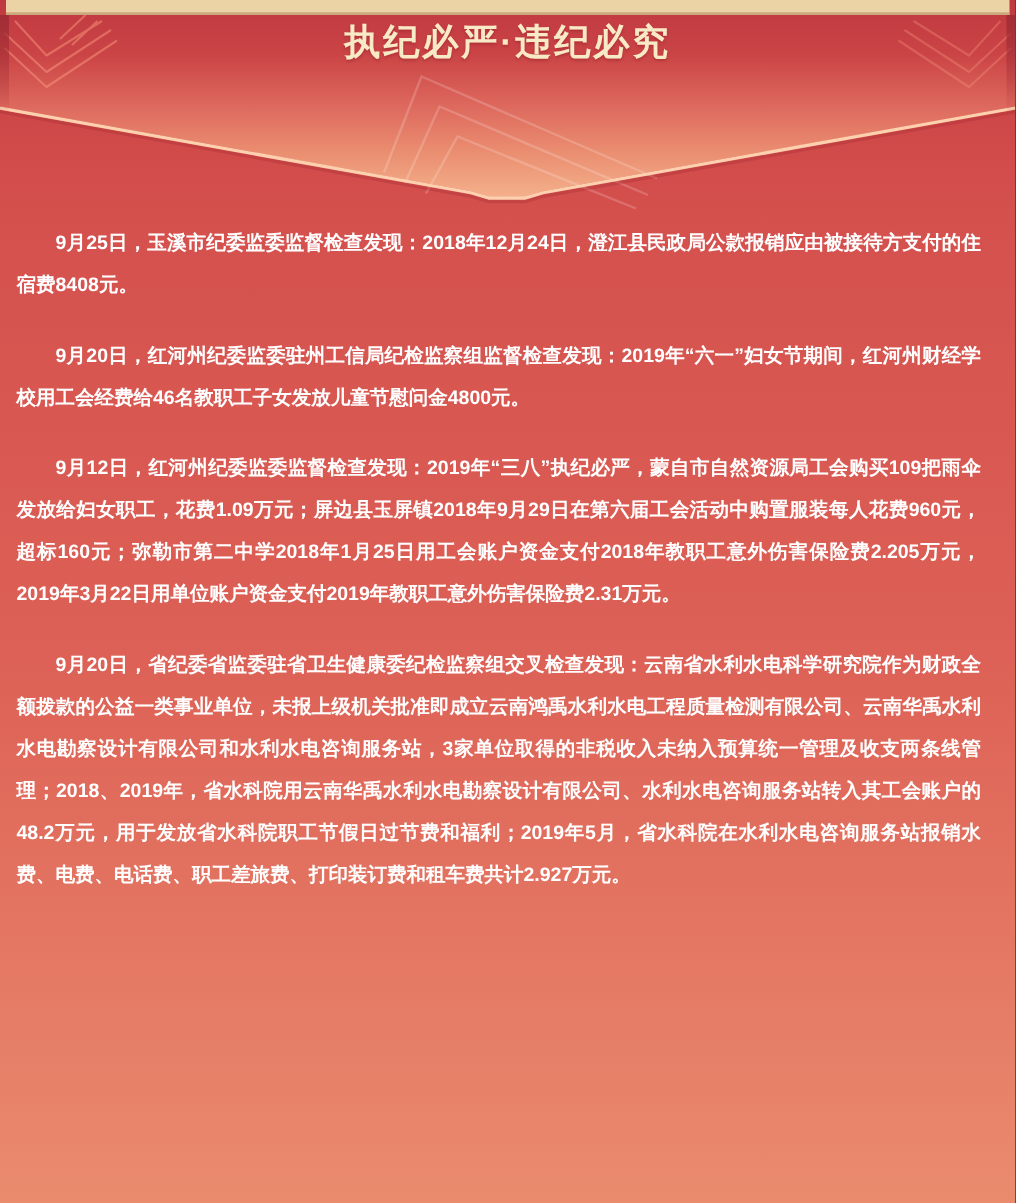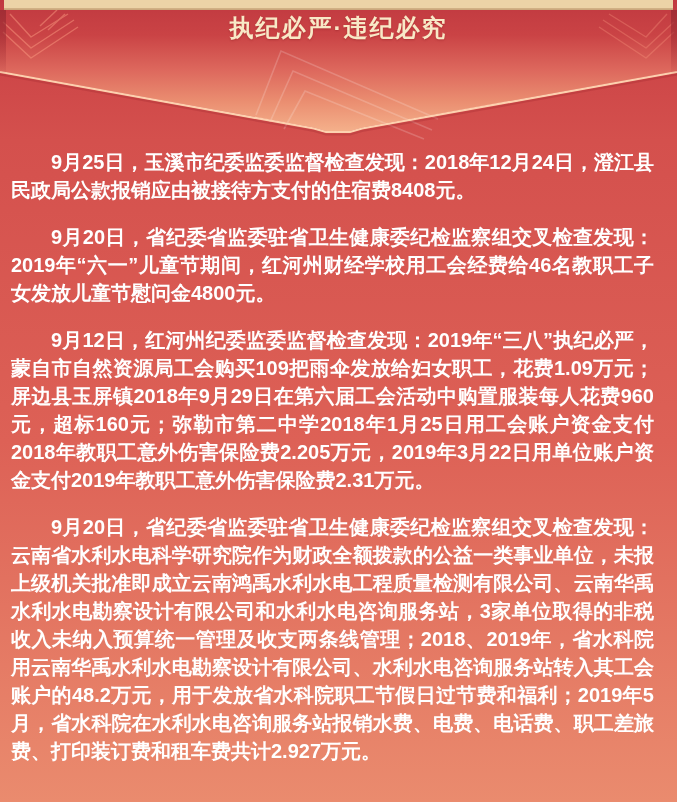--- a/index.html
+++ b/index.html
@@ -19,21 +19,21 @@
     font-size:24px;font-weight:700;letter-spacing:2px;
     color:#f8e9c7;
     text-shadow:0 1px 2px rgba(130,20,25,0.35);
   }
   .content{
     position:absolute;top:135px;left:0;right:0;
     padding:13px 11px 0 11px;
   }
   .content p{
     margin:0 12px 19px 0;
-    font-size:20px;line-height:28px;font-weight:700;
+    font-size:13px;line-height:28px;font-weight:700;
     color:#ffffff;
     text-indent:2em;
     text-align:justify;
   }
 </style>
 </head>
 <body>
 
 <div class="page">
 
@@ -82,18 +82,18 @@
 
       <rect x="4" y="0" width="669" height="10" fill="#ecd3a6"></rect>
       <rect x="4" y="8.2" width="669" height="1.8" fill="#c39d72" opacity="0.8"></rect>
     </svg>
 
     <h1 class="banner-title">执纪必严·违纪必究</h1>
   </header>
 
   <main class="content">
     <p>9月25日，玉溪市纪委监委监督检查发现：2018年12月24日，澄江县民政局公款报销应由被接待方支付的住宿费8408元。</p>
-    <p>9月20日，省纪委省监委驻省卫生健康委纪检监察组交叉检查发现：2019年“六一”儿童节期间，红河州财经学校用工会经费给46名教职工子女发放儿童节慰问金4800元。</p>
+    <p>9月20日，红河州纪委监委驻州工信局纪检监察组监督检查发现：2019年“六一”妇女节期间，红河州财经学校用工会经费给46名教职工子女发放儿童节慰问金4800元。</p>
     <p>9月12日，红河州纪委监委监督检查发现：2019年“三八”执纪必严，蒙自市自然资源局工会购买109把雨伞发放给妇女职工，花费1.09万元；屏边县玉屏镇2018年9月29日在第六届工会活动中购置服装每人花费960元，超标160元；弥勒市第二中学2018年1月25日用工会账户资金支付2018年教职工意外伤害保险费2.205万元，2019年3月22日用单位账户资金支付2019年教职工意外伤害保险费2.31万元。</p>
     <p>9月20日，省纪委省监委驻省卫生健康委纪检监察组交叉检查发现：云南省水利水电科学研究院作为财政全额拨款的公益一类事业单位，未报上级机关批准即成立云南鸿禹水利水电工程质量检测有限公司、云南华禹水利水电勘察设计有限公司和水利水电咨询服务站，3家单位取得的非税收入未纳入预算统一管理及收支两条线管理；2018、2019年，省水科院用云南华禹水利水电勘察设计有限公司、水利水电咨询服务站转入其工会账户的48.2万元，用于发放省水科院职工节假日过节费和福利；2019年5月，省水科院在水利水电咨询服务站报销水费、电费、电话费、职工差旅费、打印装订费和租车费共计2.927万元。</p>
   </main>
 
 </div>
 
 </body></html>

